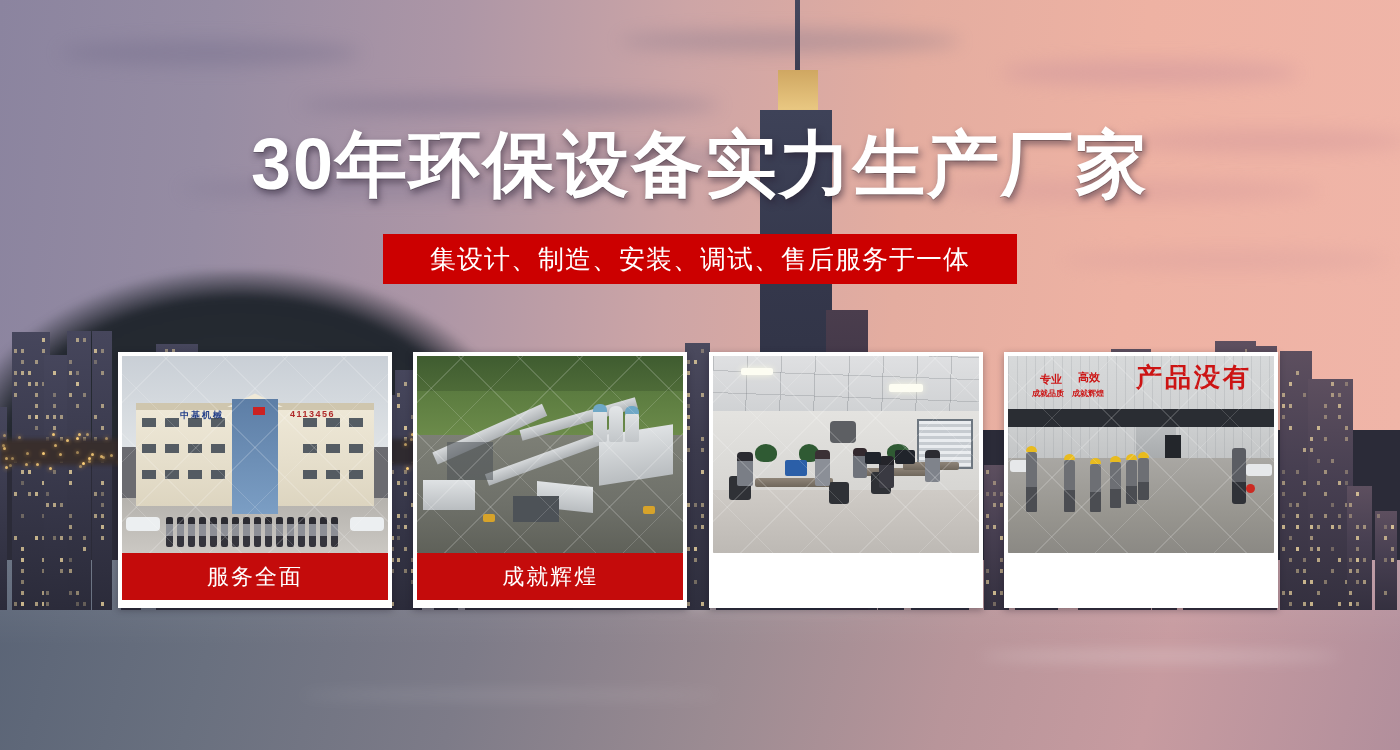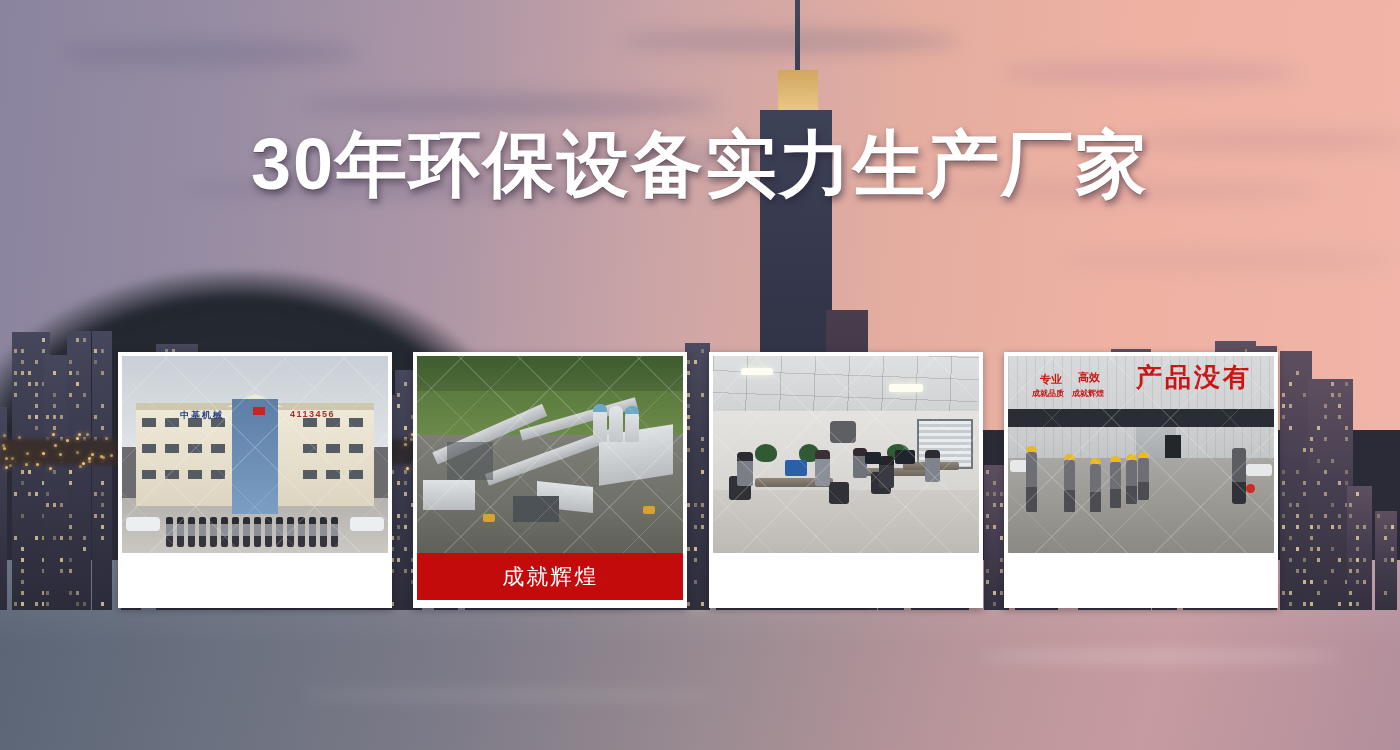--- a/index.html
+++ b/index.html
@@ -1625,20 +1625,23 @@
         <div class="lights" style="left: 102.44px; bottom: 151.01px; opacity: 0.57;"></div>
         <div class="lights" style="left: 572.151px; bottom: 149.426px; opacity: 0.62;"></div>
         <div class="lights" style="left: 187.262px; bottom: 171.303px; opacity: 0.43;"></div>
         <div class="lights" style="left: 404.339px; bottom: 164.043px; opacity: 0.65;"></div>
         <div class="lights" style="left: 52.3228px; bottom: 173.694px; opacity: 0.92;"></div>
       </div>
   </div>
 
   <div class="headline">30年环保设备实力生产厂家</div>
 
+  <div class="subbar">
+    <span>集设计、制造、安装、调试、售后服务于一体</span>
+  </div>
 
   <div class="cards">
 
     <div class="card">
       <div class="photo">
         <div class="p1-sky"></div>
         <div class="p1-ground"></div>
         <div class="p1-bld"></div>
         <div class="p1-roofline"></div>
         <div class="p1-pedi"></div>
@@ -1684,20 +1687,23 @@
             <div class="p1-person" style="left: 143px;"></div>
             <div class="p1-person" style="left: 154px;"></div>
             <div class="p1-person" style="left: 165px;"></div>
             <div class="p1-person" style="left: 176px;"></div>
             <div class="p1-person" style="left: 187px;"></div>
             <div class="p1-person" style="left: 198px;"></div>
             <div class="p1-person" style="left: 209px;"></div>
           </div>
         <div class="mesh"></div>
       </div>
+      <div class="cap">
+        <span>服务全面</span>
+      </div>
     </div>
 
     <div class="card">
       <div class="photo">
         <div class="p2-green"></div>
         <div class="p2-green2"></div>
         <div class="p2-ground"></div>
         <div class="p2-belt" style="left:18px;top:96px;width:120px;height:13px;transform:rotate(-24deg);"></div>
         <div class="p2-belt" style="left:70px;top:118px;width:140px;height:12px;transform:rotate(-20deg);"></div>
         <div class="p2-belt" style="left:104px;top:74px;width:120px;height:11px;transform:rotate(-16deg);"></div>

